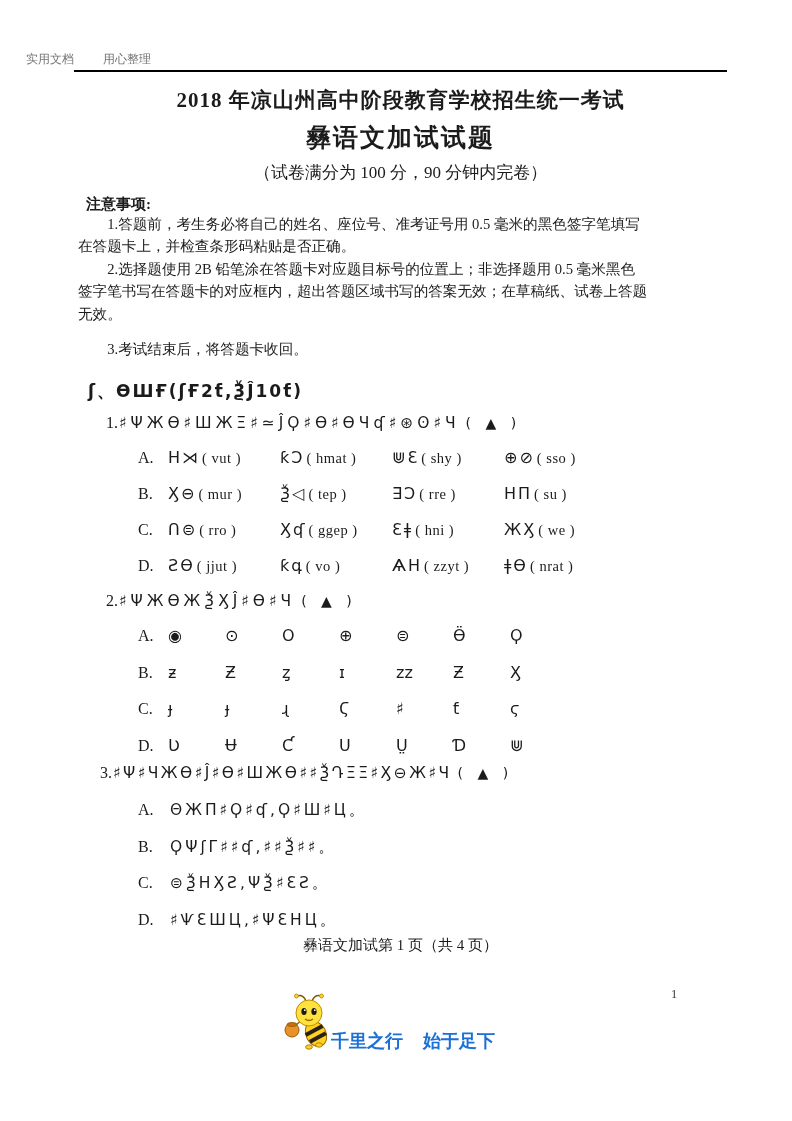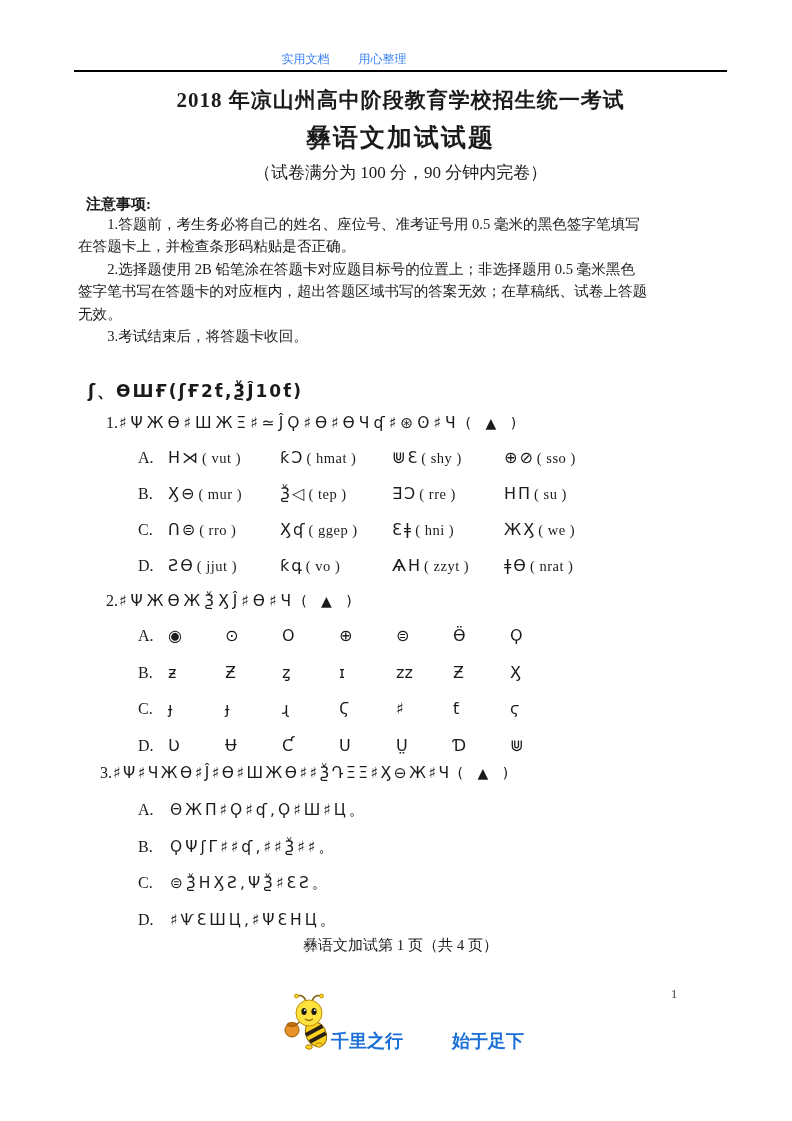--- a/index.html
+++ b/index.html
@@ -2,34 +2,34 @@
 <html><head>
 <meta charset="utf-8">
 <style>
   html,body{margin:0;padding:0;background:#ffffff;}
   .page{position:relative;width:792px;height:1121px;background:#ffffff;margin:0 auto;
         font-family:"Liberation Serif","DejaVu Serif",serif;color:#1b1b1b;overflow:hidden;}
 
   .abs{position:absolute;}
 
   
-  .header-note{top:51px;left:0;width:662px;text-align:center;font-size:12px;color:#3b82f6;}
+  .header-note{top:51px;left:0;width:662px;text-align:left;font-size:12px;color:#737373;}
   .header-note span{margin-left:26px;}
   .rule{top:70px;left:74px;width:653px;height:2px;background:#000;}
 
   
   .title{top:86px;left:74px;width:653px;text-align:center;font-size:21px;font-weight:bold;letter-spacing:1px;}
   .subtitle{top:121px;left:74px;width:653px;text-align:center;font-size:25px;font-weight:bold;letter-spacing:2px;font-family:Liberation Mono, monospace;}
   .scoreline{top:161px;left:74px;width:653px;text-align:center;font-size:17px;}
 
   
   .notice-head{top:195px;left:86px;font-size:15px;font-weight:bold;}
   .notice-body{top:213px;left:78px;width:618px;font-size:14.6px;line-height:22.4px;text-align:justify;}
   .notice-para{margin:0;}
-  .notice-para:last-child{}
+  .notice-para:last-child{margin-top:13px;}
   .notice-line.indent{text-indent:2em;}
 
   
   .yi{font-family:"DejaVu Sans",sans-serif;}
   .sec-head{top:380px;left:88px;font-size:17px;font-weight:bold;letter-spacing:2px;}
 
   .stem{font-size:16px;white-space:nowrap;}
   .stem .q-no{font-family:"Liberation Serif",serif;margin-right:1px;}
   .stem .yi{letter-spacing:4px;font-size:15.5px;text-align:center;}
   .stem .mark{margin-left:6px;letter-spacing:5px;font-family:"DejaVu Sans",sans-serif;font-size:14px;}
@@ -58,21 +58,21 @@
   .q3-option .opt-letter{width:32px;}
   .q3-option .yi{font-size:15.5px;letter-spacing:3px;}
 
   
   .footer-line{top:936px;left:74px;width:653px;display:flex;justify-content:center;font-size:15px;}
   .page-num{top:987px;left:671px;font-size:12.5px;color:#3a3a3a;}
 
   .bee{top:992px;left:282px;width:54px;height:58px;}
   .slogan{top:1029px;left:331px;font-size:18px;font-weight:bold;
           font-family:"Liberation Sans","DejaVu Sans",sans-serif;color:#1b6fd6;white-space:nowrap;}
-  .slogan span{margin-right:44px;}
+  .slogan span{margin-right:15px;}
   .slogan span:last-child{margin-right:0;}
 </style>
 </head>
 <body>
 
 <div class="page">
 
   <div class="abs header-note">
     <span>实用文档</span>
     <span>用心整理</span>

